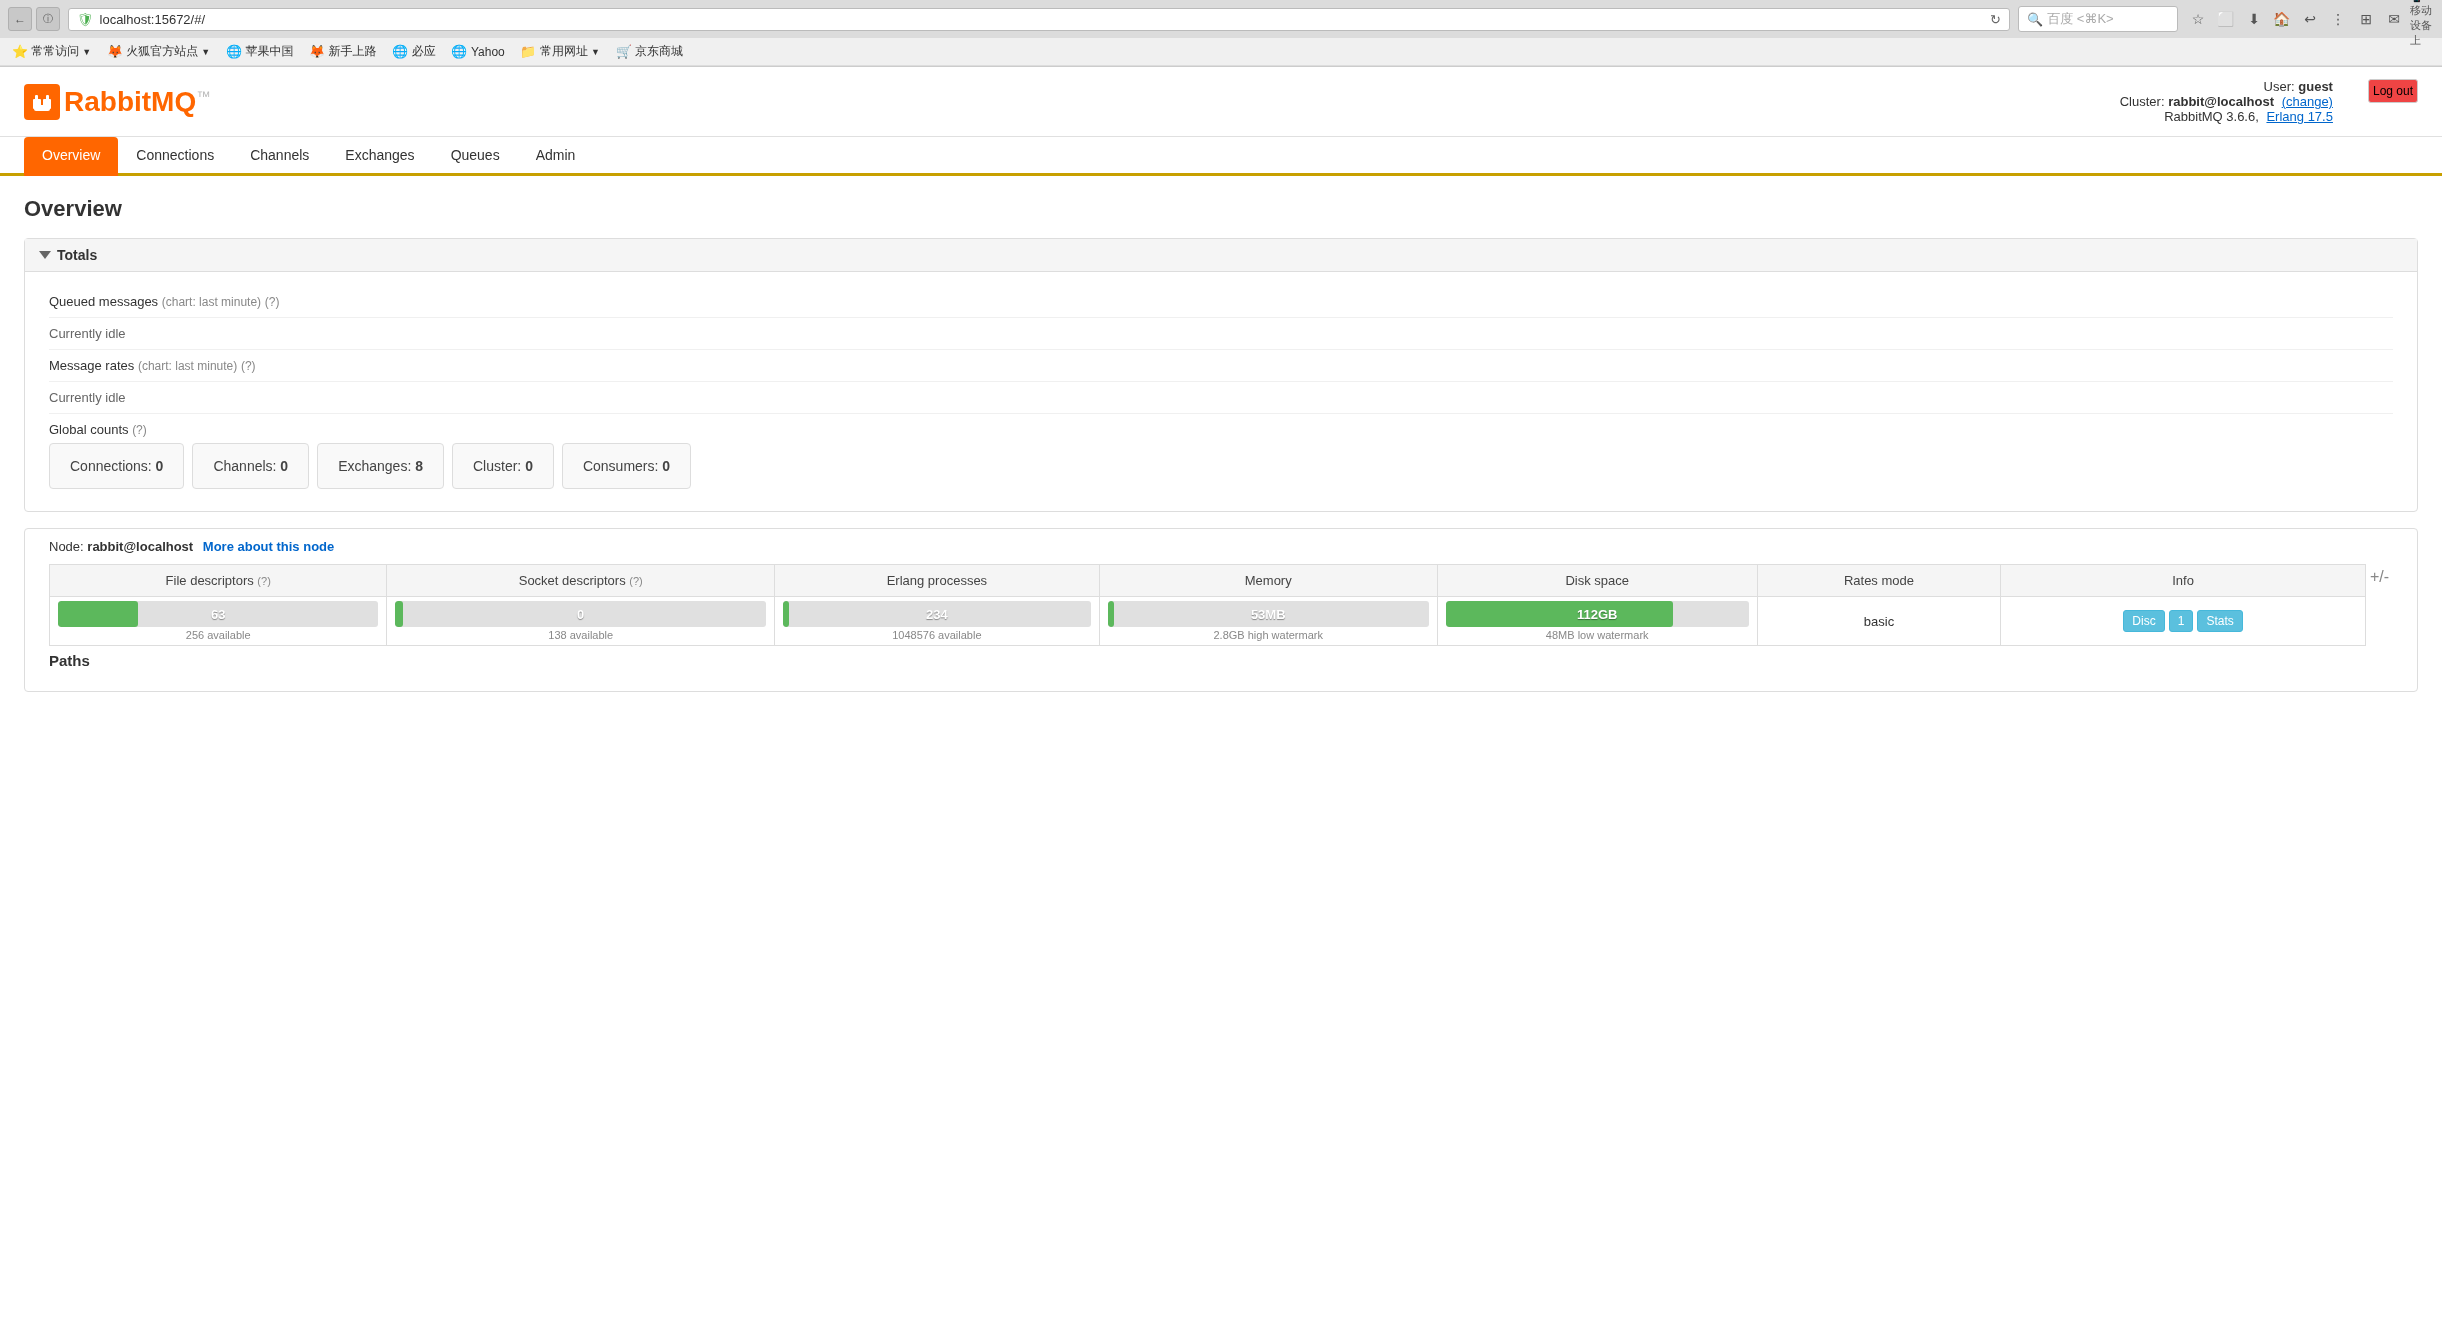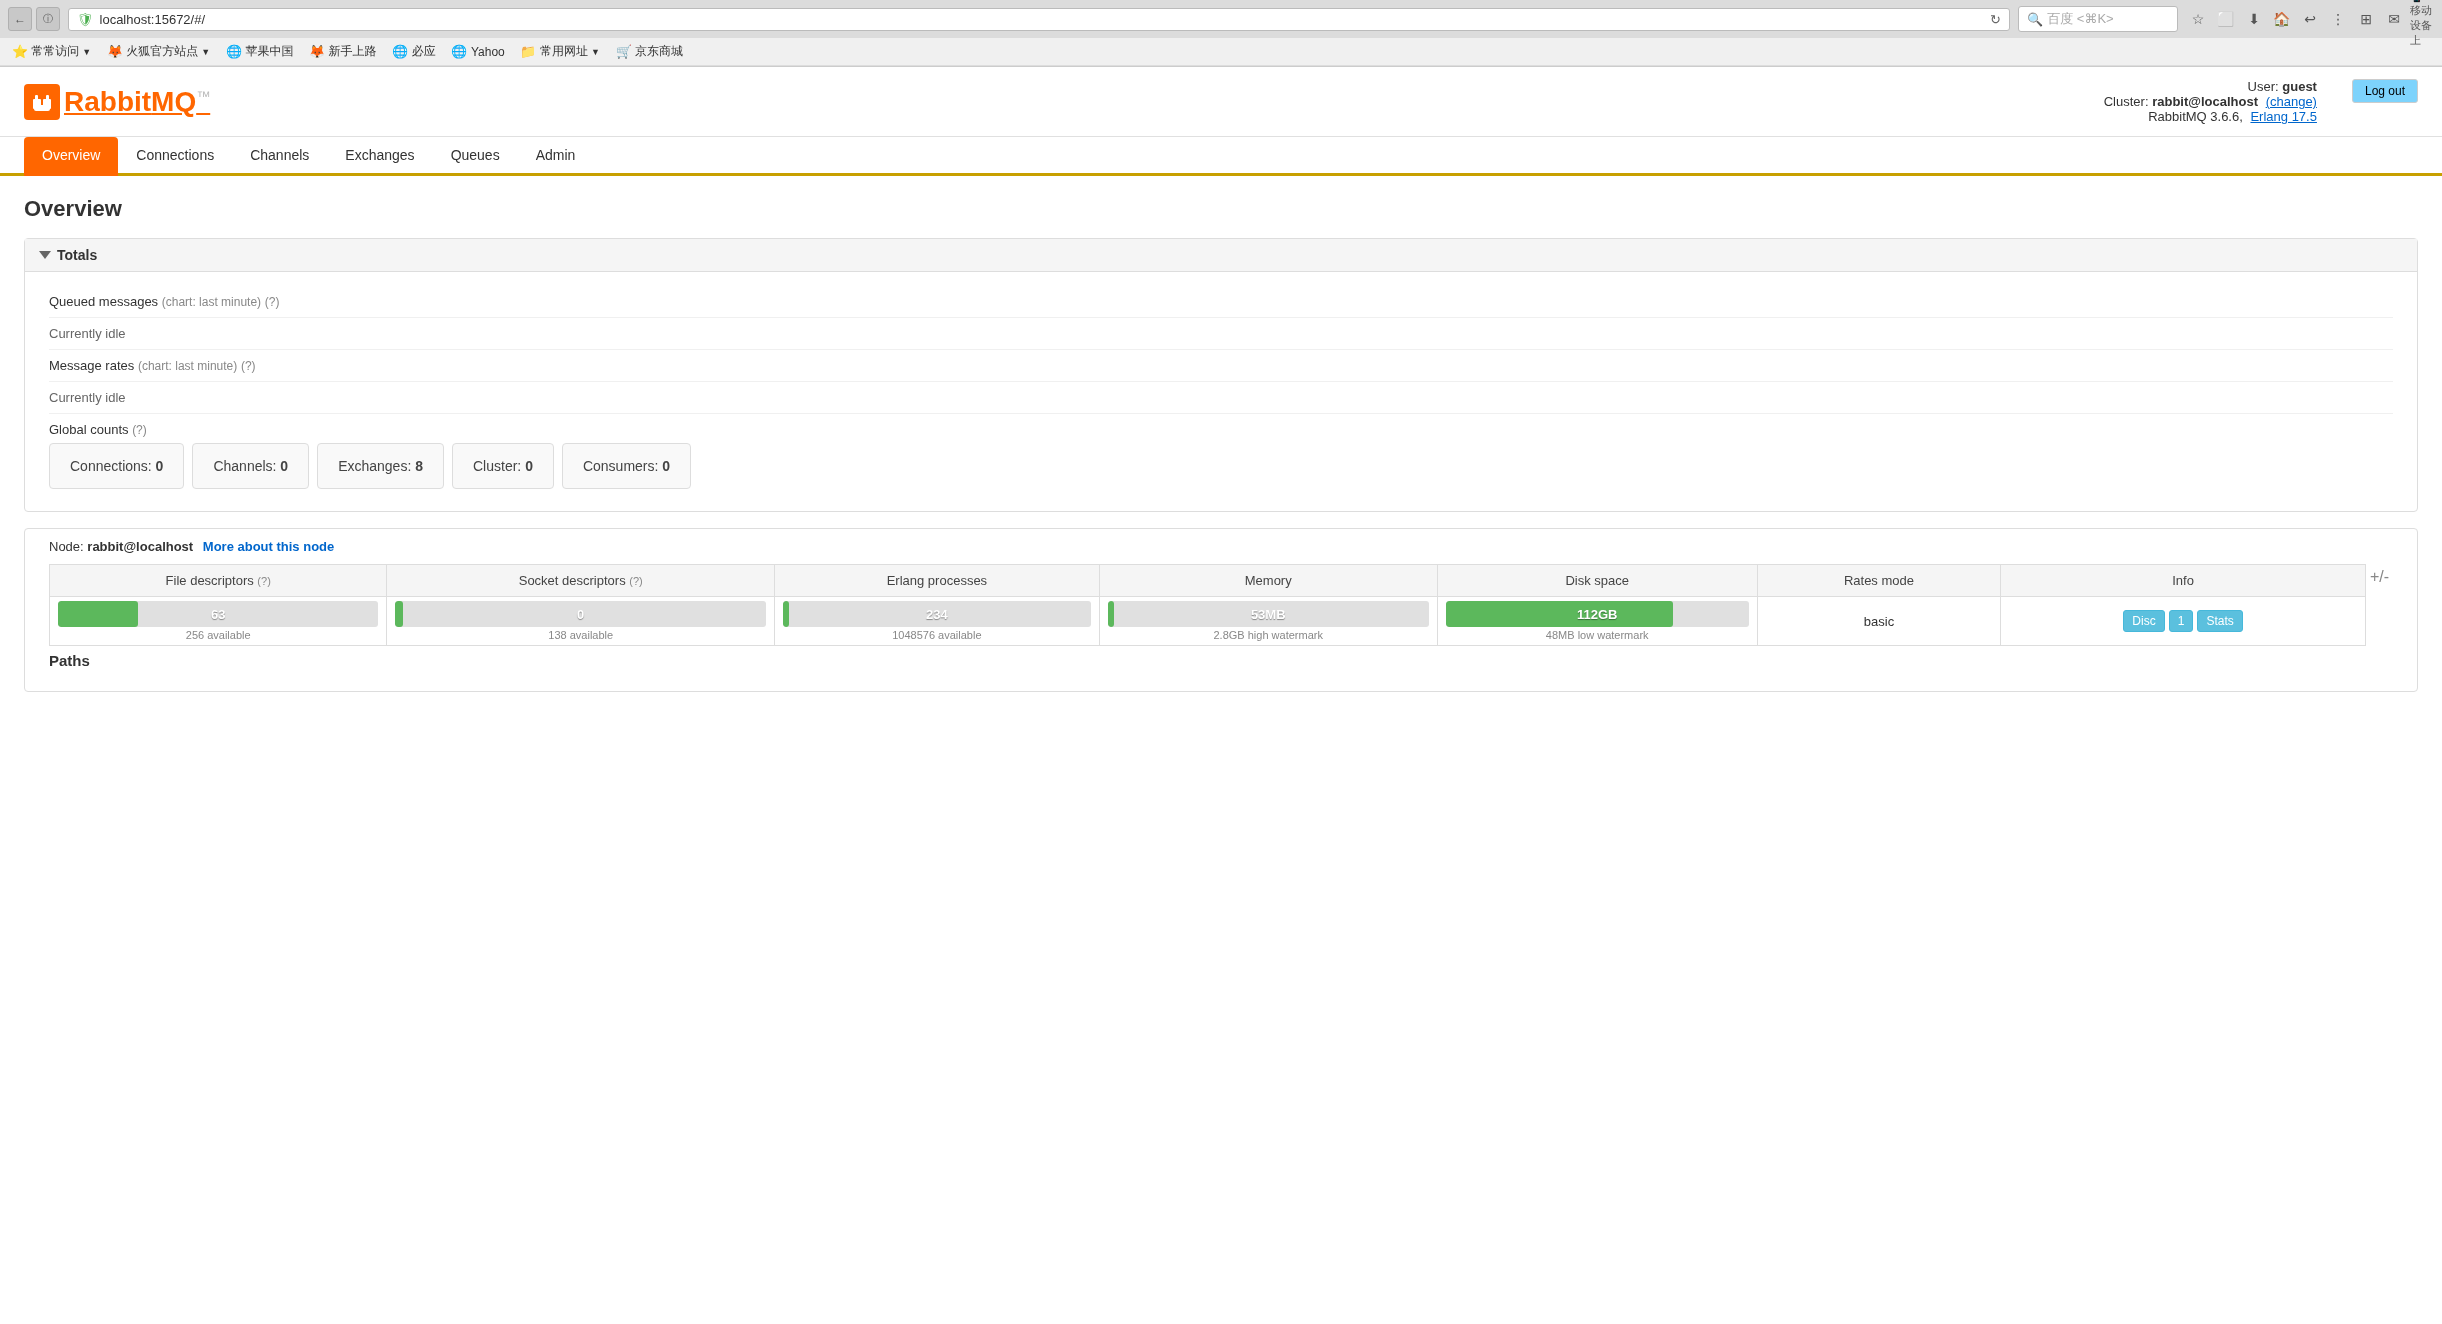--- a/index.html
+++ b/index.html
@@ -21,23 +21,23 @@
     .bookmark-icon { font-size: 13px; }
 
     
     .app { min-height: calc(100vh - 80px); }
 
     
     .app-header { display: flex; align-items: center; justify-content: space-between; padding: 12px 24px; border-bottom: 1px solid #e0e0e0; }
     .logo { display: flex; align-items: center; gap: 4px; }
     .logo-icon { width: 36px; height: 36px; background: #f60; border-radius: 4px; display: flex; align-items: center; justify-content: center; }
     .logo-icon svg { fill: white; }
-    .logo-text { font-size: 28px; font-weight: bold; color: #f60; text-decoration: underline; }
+    .logo-text { font-size: 28px; font-weight: bold; color: #f60; }
     .logo-text span { color: #999; font-weight: normal; }
-    .logout-btn { padding: 4px 12px; background: #7dd3fc; border: 1px solid #ccc; border-radius: 3px; cursor: pointer; font-size: 12px; margin-left: 12px; }
+    .logout-btn { padding: 4px 4px; background: #ef4444; border: 1px solid #ccc; border-radius: 3px; cursor: pointer; font-size: 12px; margin-left: 12px; }
     .header-right-inner { display: flex; align-items: flex-start; gap: 23px; }
     .user-info { text-align: right; }
 
     
     .nav-bar { display: flex; border-bottom: 3px solid #c8a000; padding: 0 24px; background: #fff; }
     .nav-item { padding: 10px 18px; cursor: pointer; font-size: 14px; color: #333; text-decoration: none; border: none; background: none; }
     .nav-item.active { background: #f60; color: white; border-radius: 4px 4px 0 0; margin-bottom: -3px; }
 
     
     .content { padding: 20px 24px; }

